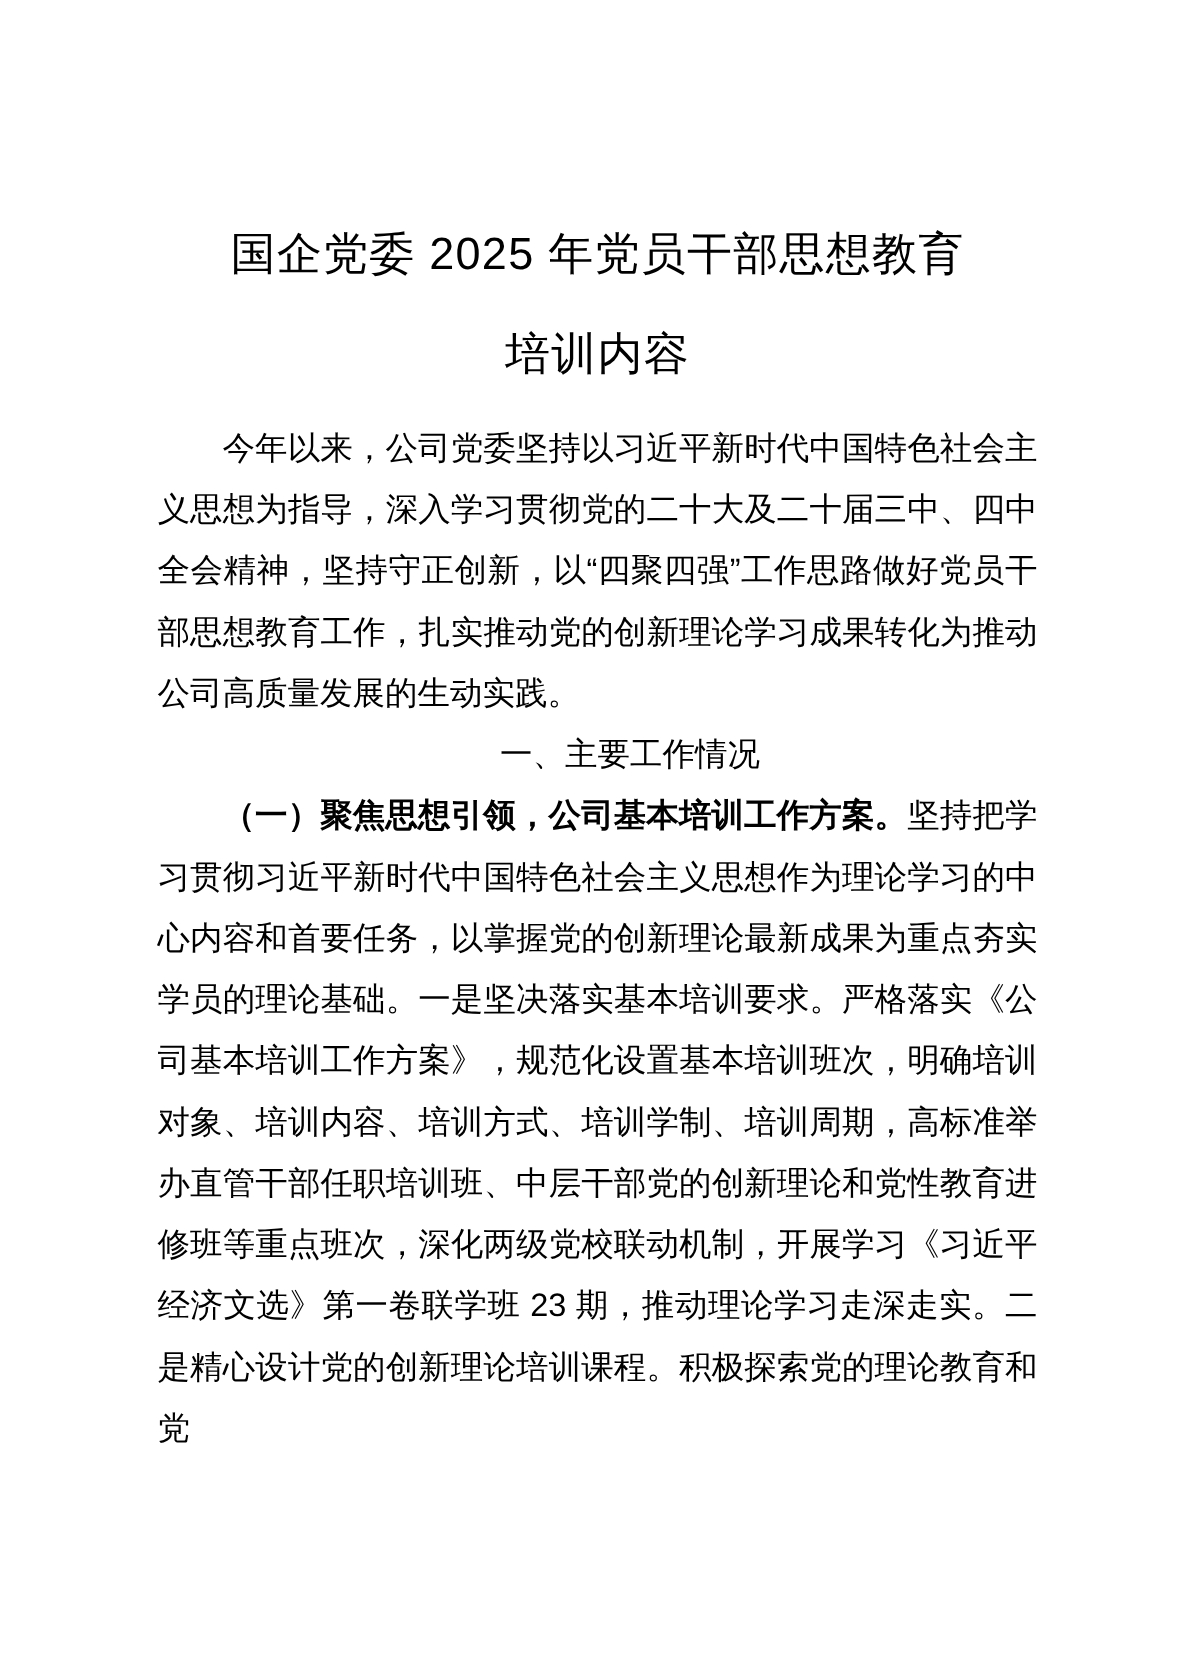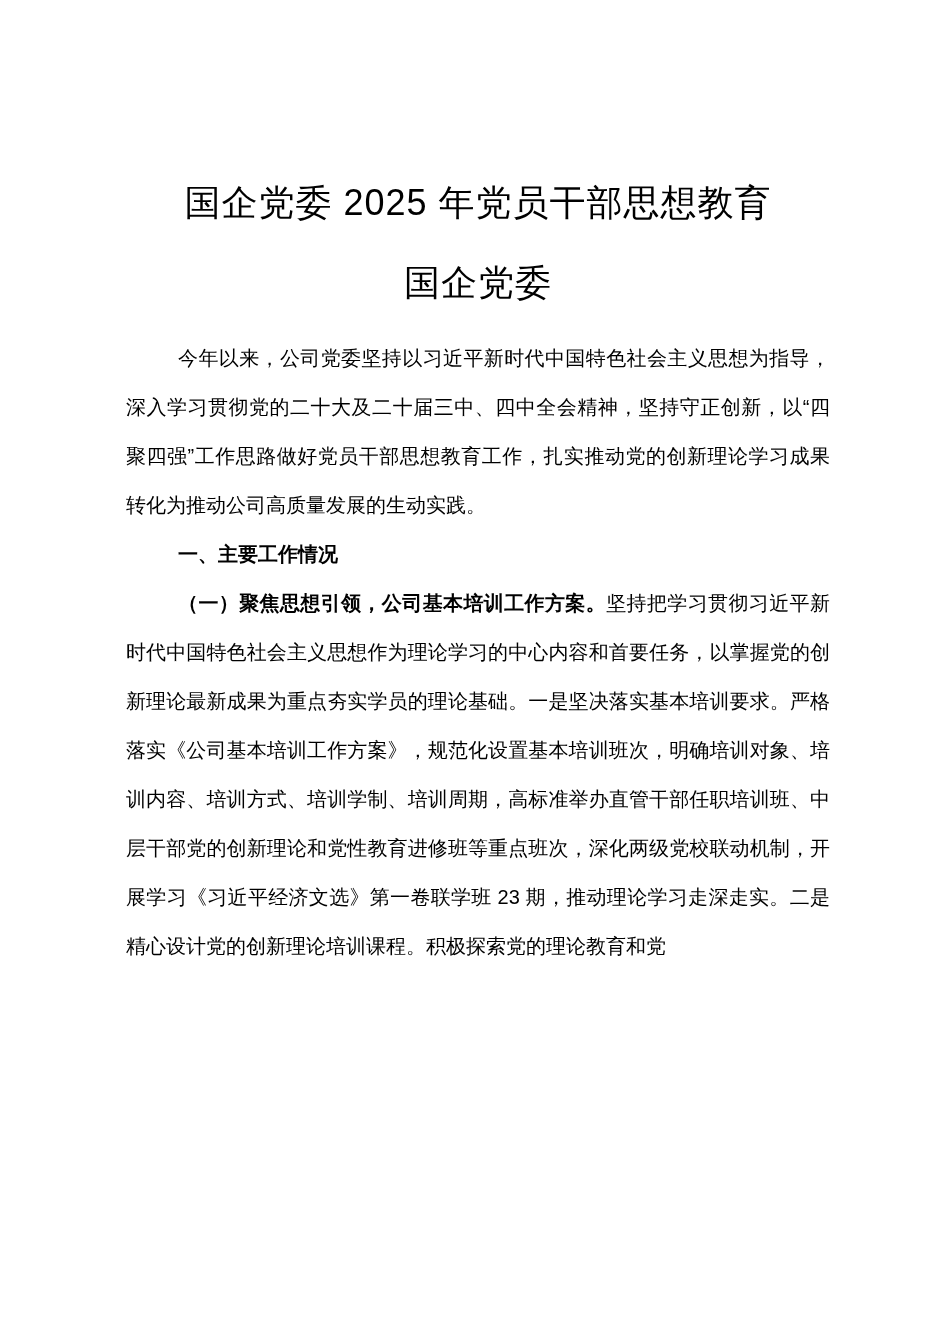--- a/index.html
+++ b/index.html
@@ -24,43 +24,42 @@
     font-weight: 400;
     line-height: 80px;
     text-align: center;
     letter-spacing: 1px;
   }
   .doc-title .title-line {
     display: block;
   }
   .body-para {
     margin: 0;
-    font-size: 20px;
+    font-size: 26px;
     line-height: 49px;
     text-align: justify;
     text-indent: 52px;
     word-break: break-all;
     overflow-wrap: break-word;
   }
   .section-heading {
-    text-align: left;
-    font-weight: bold;
+    text-align: center;
   }
   .lead-bold {
     font-weight: 700;
   }
 </style>
 </head>
 <body>
 
 <div class="page">
 
   <h1 class="doc-title">
     <span class="title-line">国企党委 2025 年党员干部思想教育</span>
-    <span class="title-line">国企党委</span>
+    <span class="title-line">培训内容</span>
   </h1>
 
   <p class="body-para">今年以来，公司党委坚持以习近平新时代中国特色社会主义思想为指导，深入学习贯彻党的二十大及二十届三中、四中全会精神，坚持守正创新，以“四聚四强”工作思路做好党员干部思想教育工作，扎实推动党的创新理论学习成果转化为推动公司高质量发展的生动实践。</p>
 
   <p class="body-para section-heading">一、主要工作情况</p>
 
   <p class="body-para"><span class="lead-bold">（一）聚焦思想引领，公司基本培训工作方案。</span><span>坚持把学习贯彻习近平新时代中国特色社会主义思想作为理论学习的中心内容和首要任务，以掌握党的创新理论最新成果为重点夯实学员的理论基础。一是坚决落实基本培训要求。严格落实《公司基本培训工作方案》，规范化设置基本培训班次，明确培训对象、培训内容、培训方式、培训学制、培训周期，高标准举办直管干部任职培训班、中层干部党的创新理论和党性教育进修班等重点班次，深化两级党校联动机制，开展学习《习近平经济文选》第一卷联学班 23 期，推动理论学习走深走实。二是精心设计党的创新理论培训课程。积极探索党的理论教育和党</span></p>
 
 </div>
 

